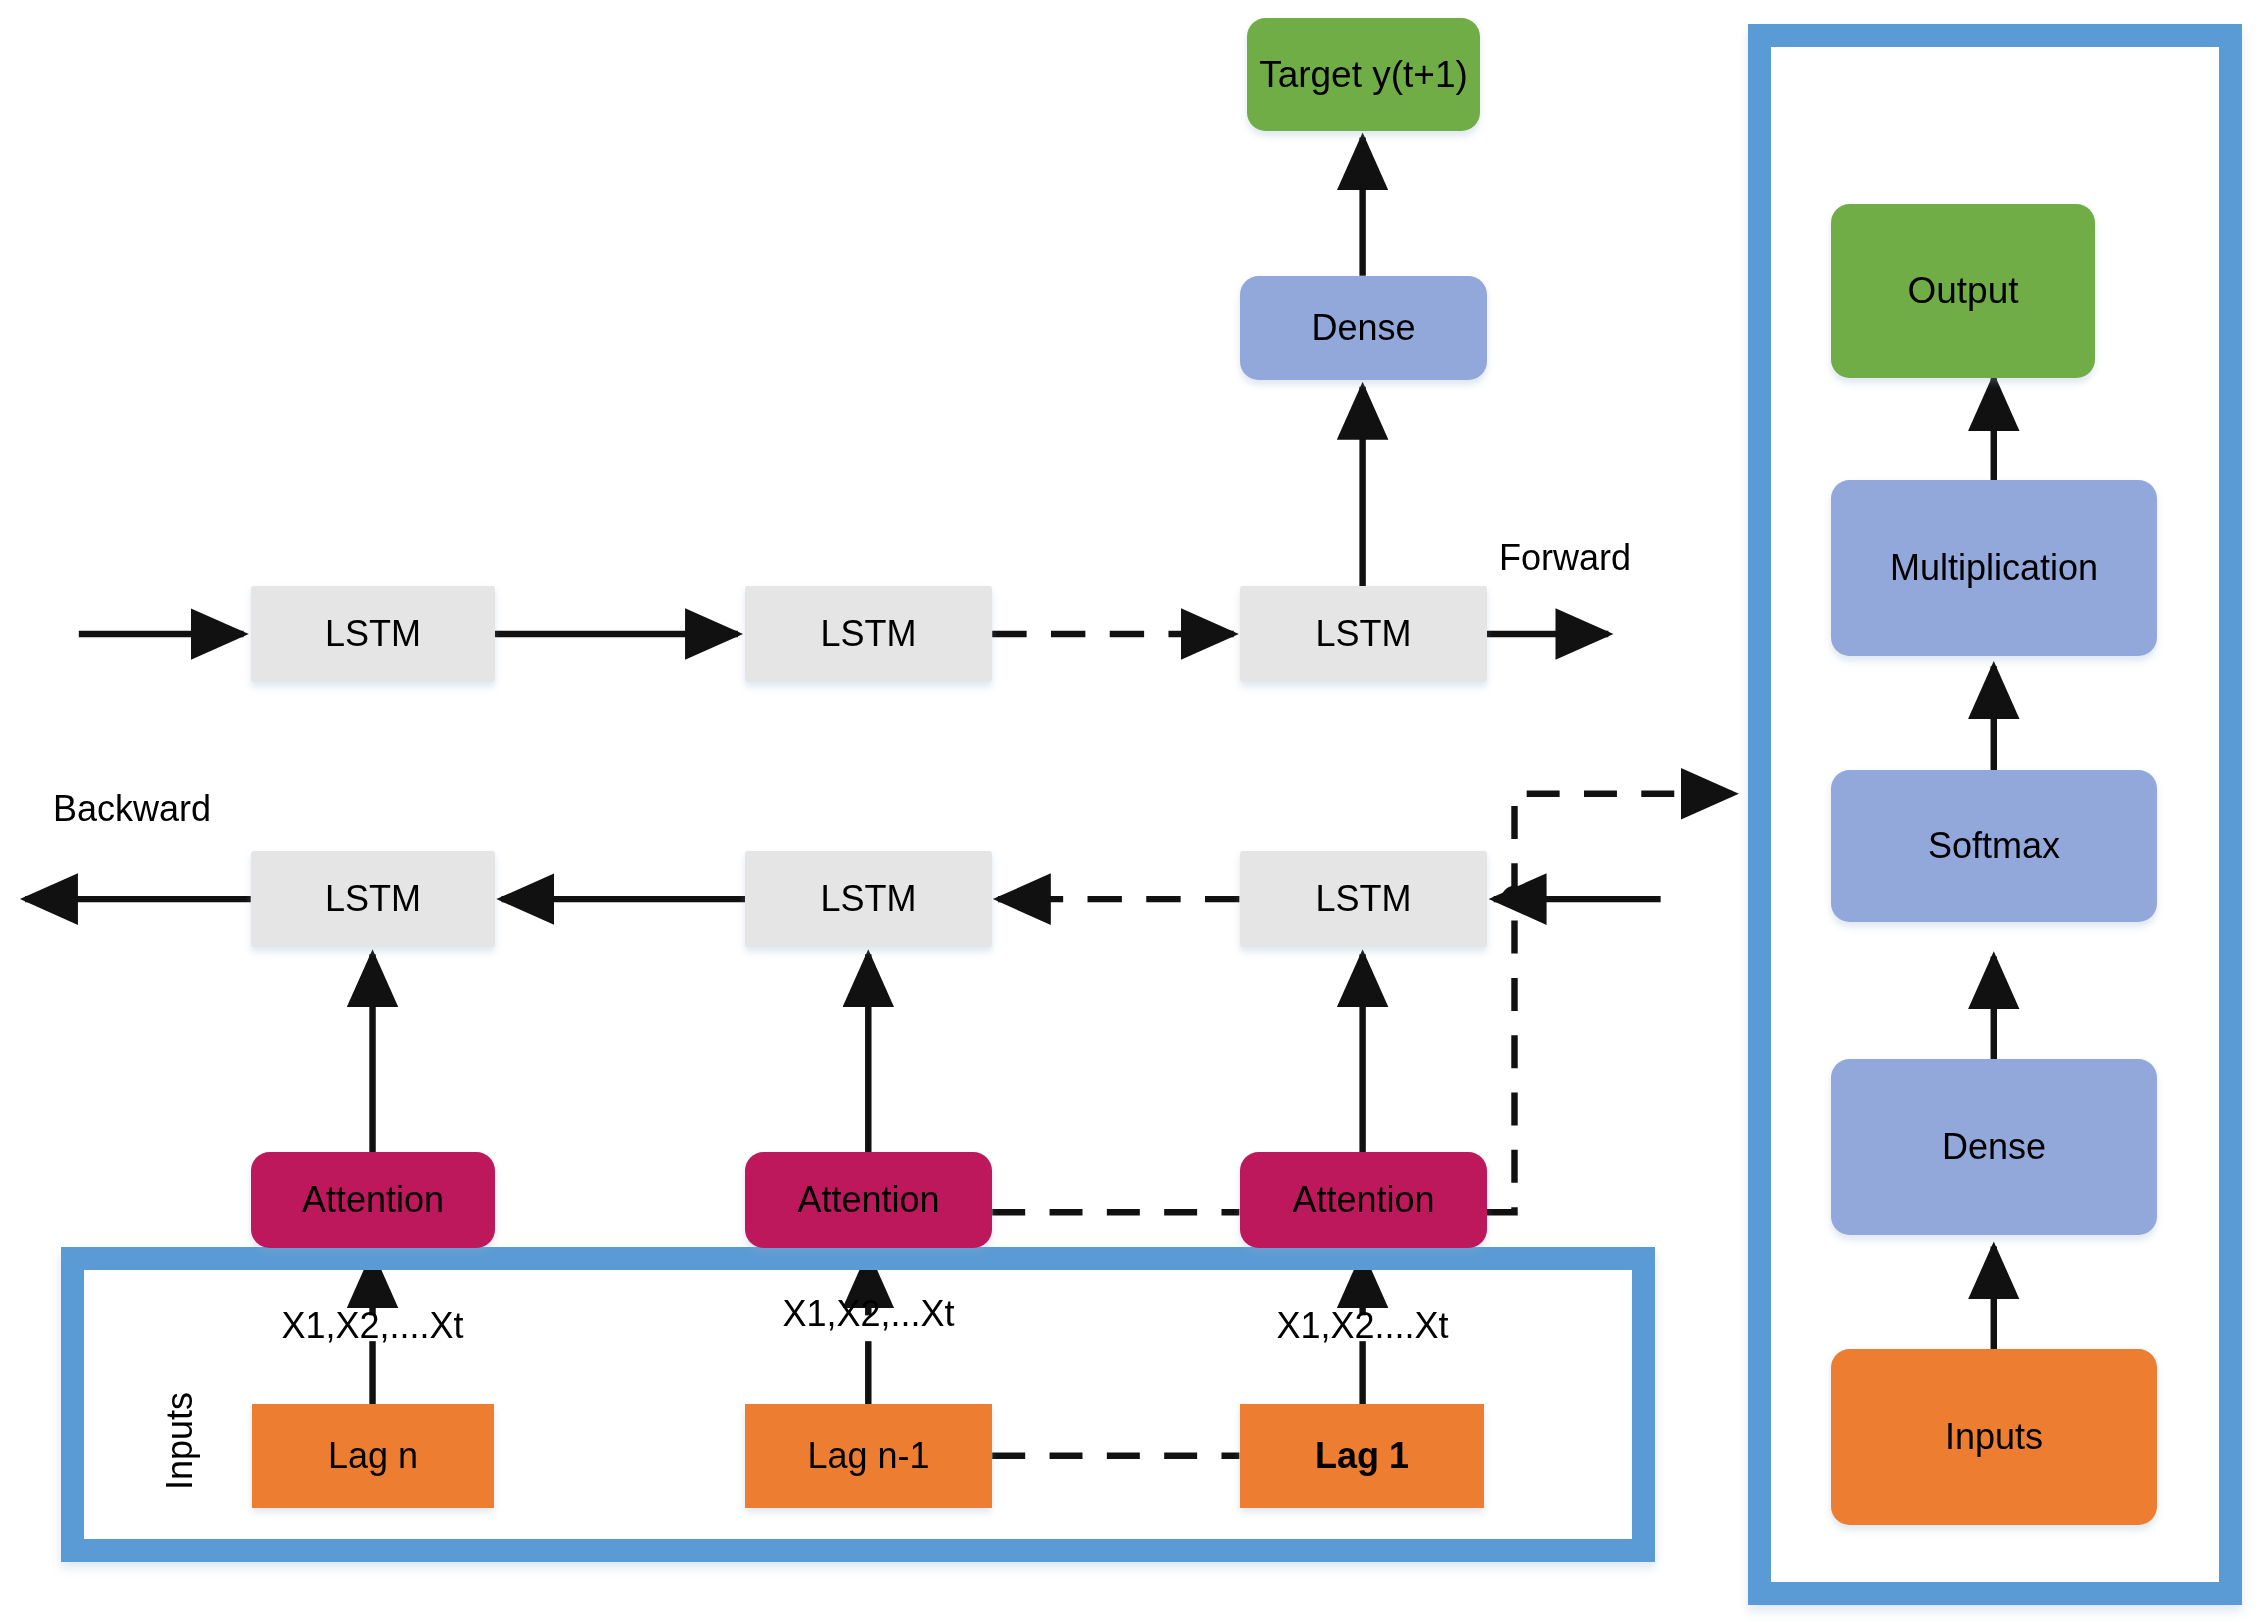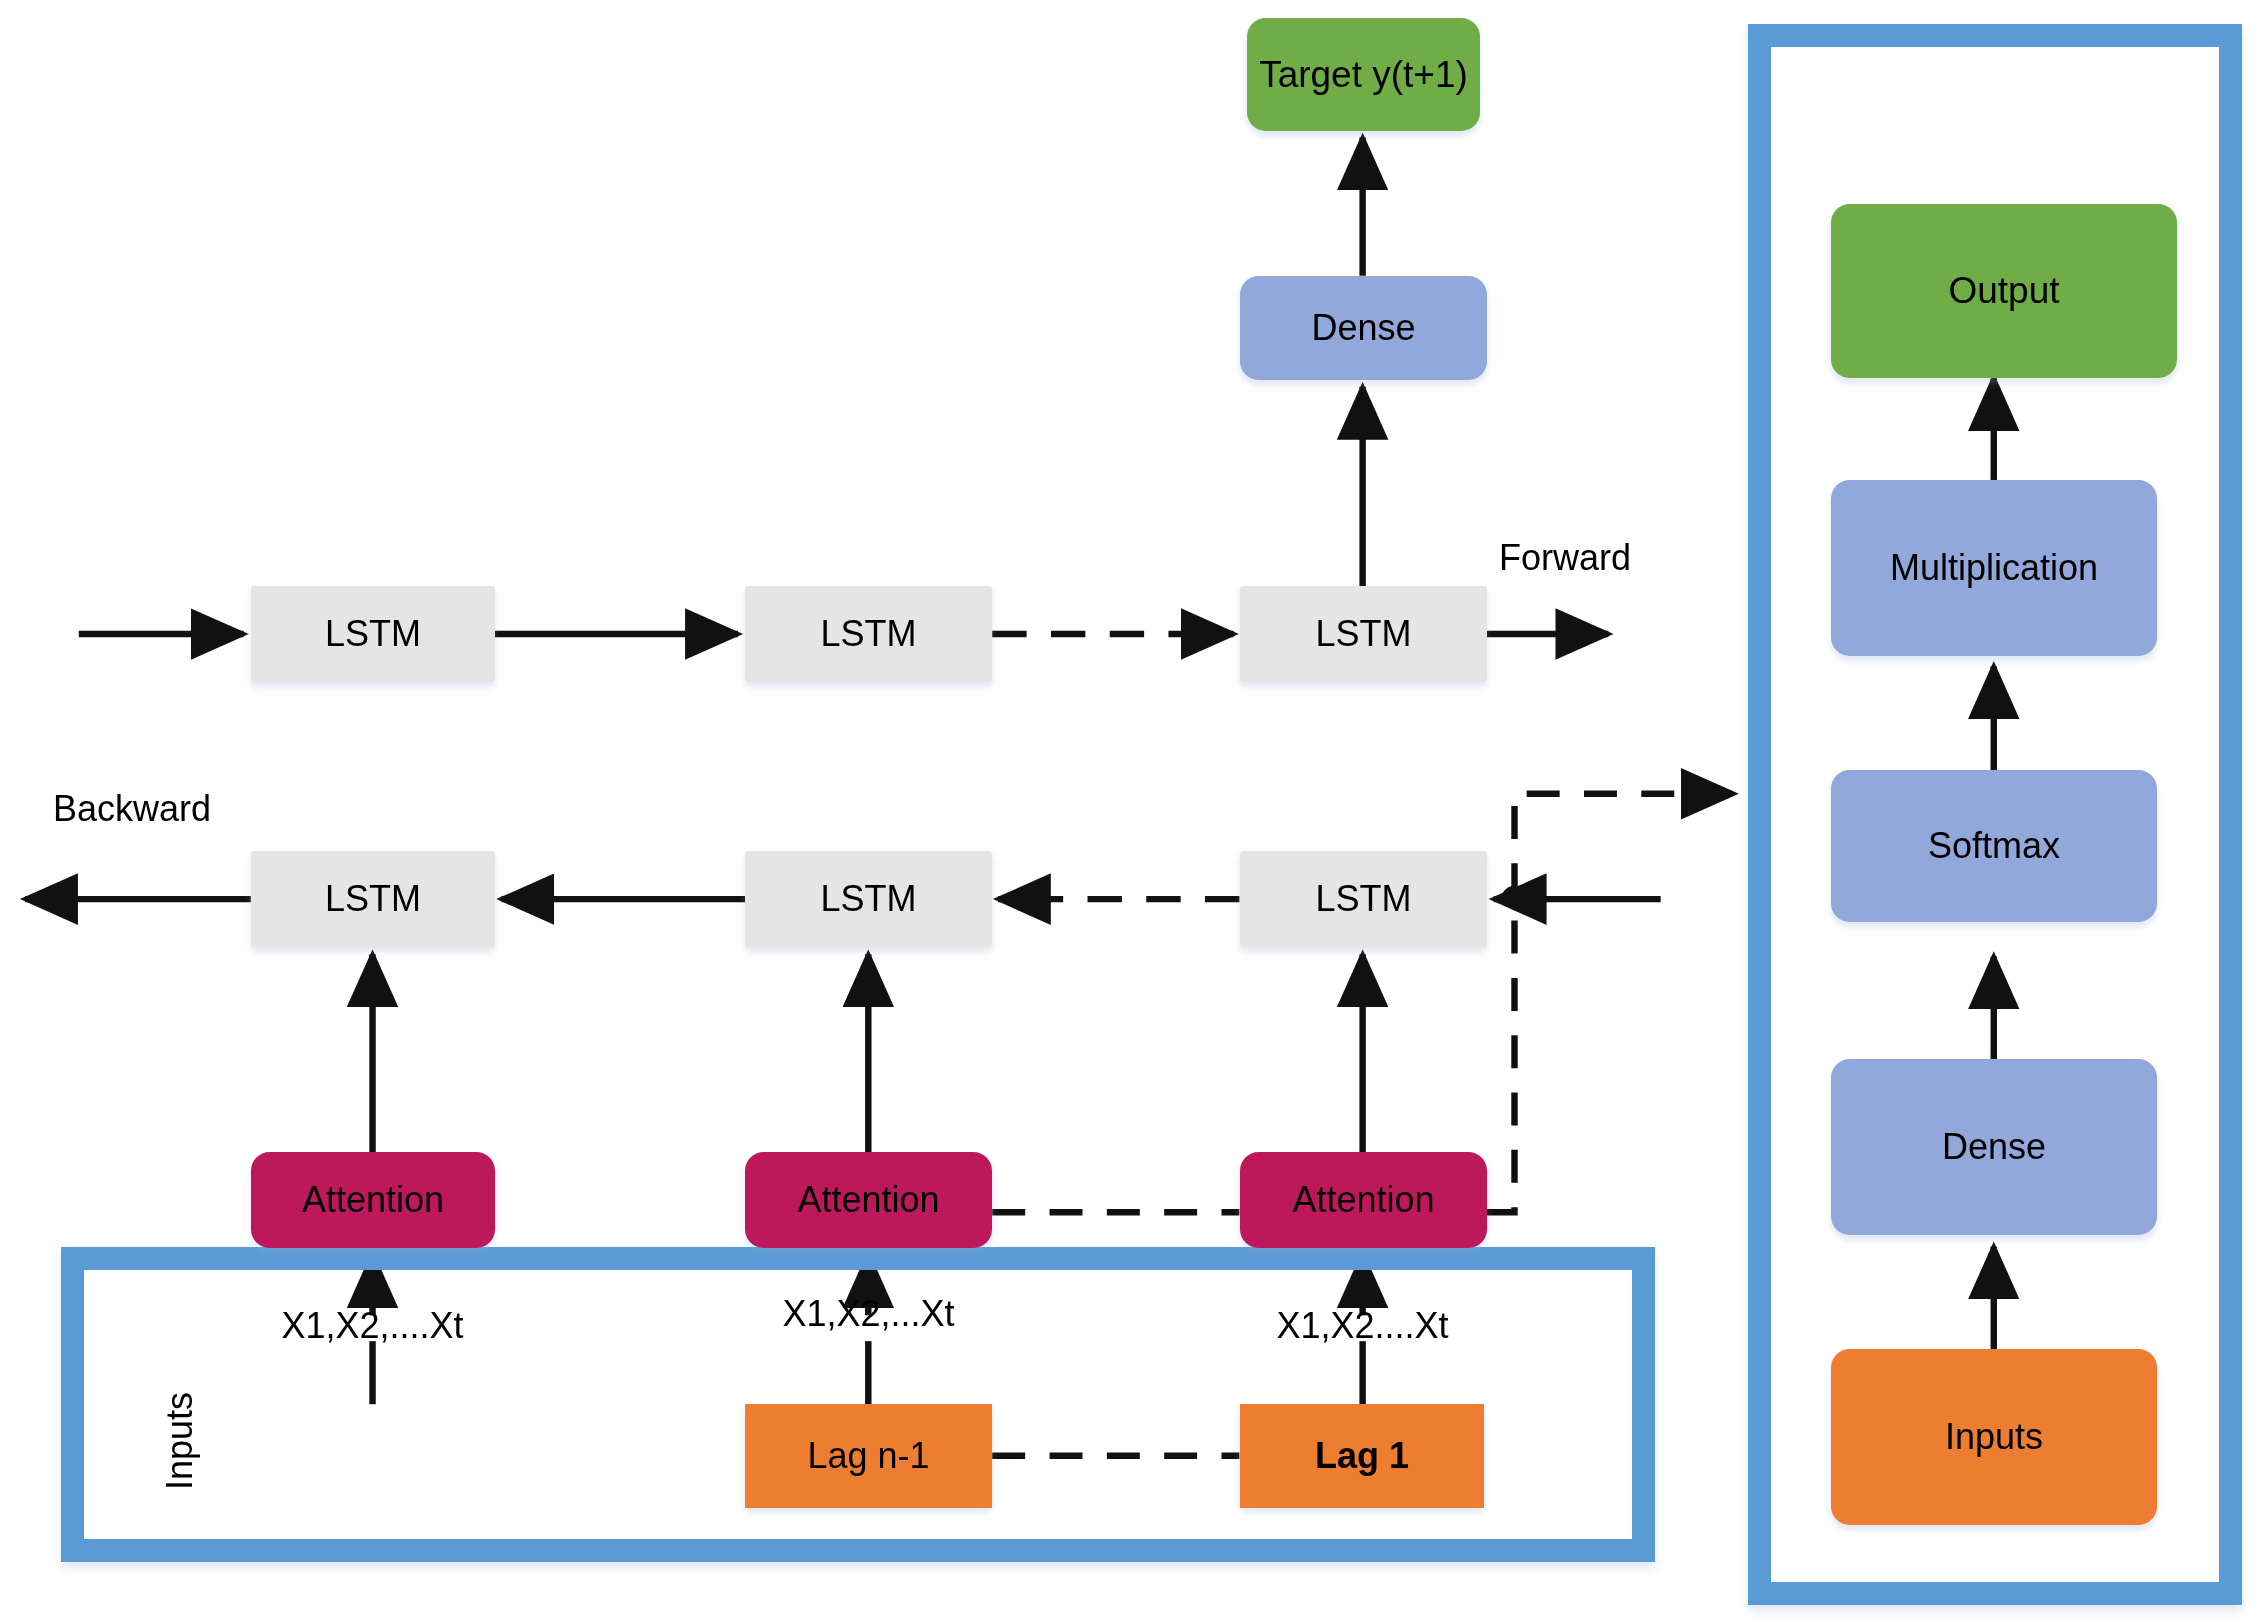--- a/index.html
+++ b/index.html
@@ -121,28 +121,31 @@
     <span>Attention</span>
   </div>
   <div class="node n-attn" style="left:1240px;top:1152px;width:247px;height:96px;">
     <span>Attention</span>
   </div>
 
   <div class="xlab" style="left:229px;top:1305px;width:287px;">X1,X2,....Xt</div>
   <div class="xlab" style="left:725px;top:1293px;width:287px;">X1,X2,...Xt</div>
   <div class="xlab" style="left:1219px;top:1305px;width:287px;">X1,X2....Xt</div>
 
+  <div class="node n-lag" style="left:252px;top:1404px;width:242px;height:104px;">
+    <span>Lag n</span>
+  </div>
   <div class="node n-lag" style="left:745px;top:1404px;width:247px;height:104px;">
     <span>Lag n-1</span>
   </div>
   <div class="node n-lag" style="left:1240px;top:1404px;width:244px;height:104px;font-weight:bold;">
     <span>Lag 1</span>
   </div>
 
-  <div class="node n-green" style="left:1831px;top:204px;width:346px;height:174px;">
+  <div class="node n-green" style="left:1831px;top:204px;width:264px;height:174px;">
     <span>Output</span>
   </div>
   <div class="node n-dense" style="left:1831px;top:480px;width:326px;height:176px;">
     <span>Multiplication</span>
   </div>
   <div class="node n-dense" style="left:1831px;top:770px;width:326px;height:152px;">
     <span>Softmax</span>
   </div>
   <div class="node n-dense" style="left:1831px;top:1059px;width:326px;height:176px;">
     <span>Dense</span>

